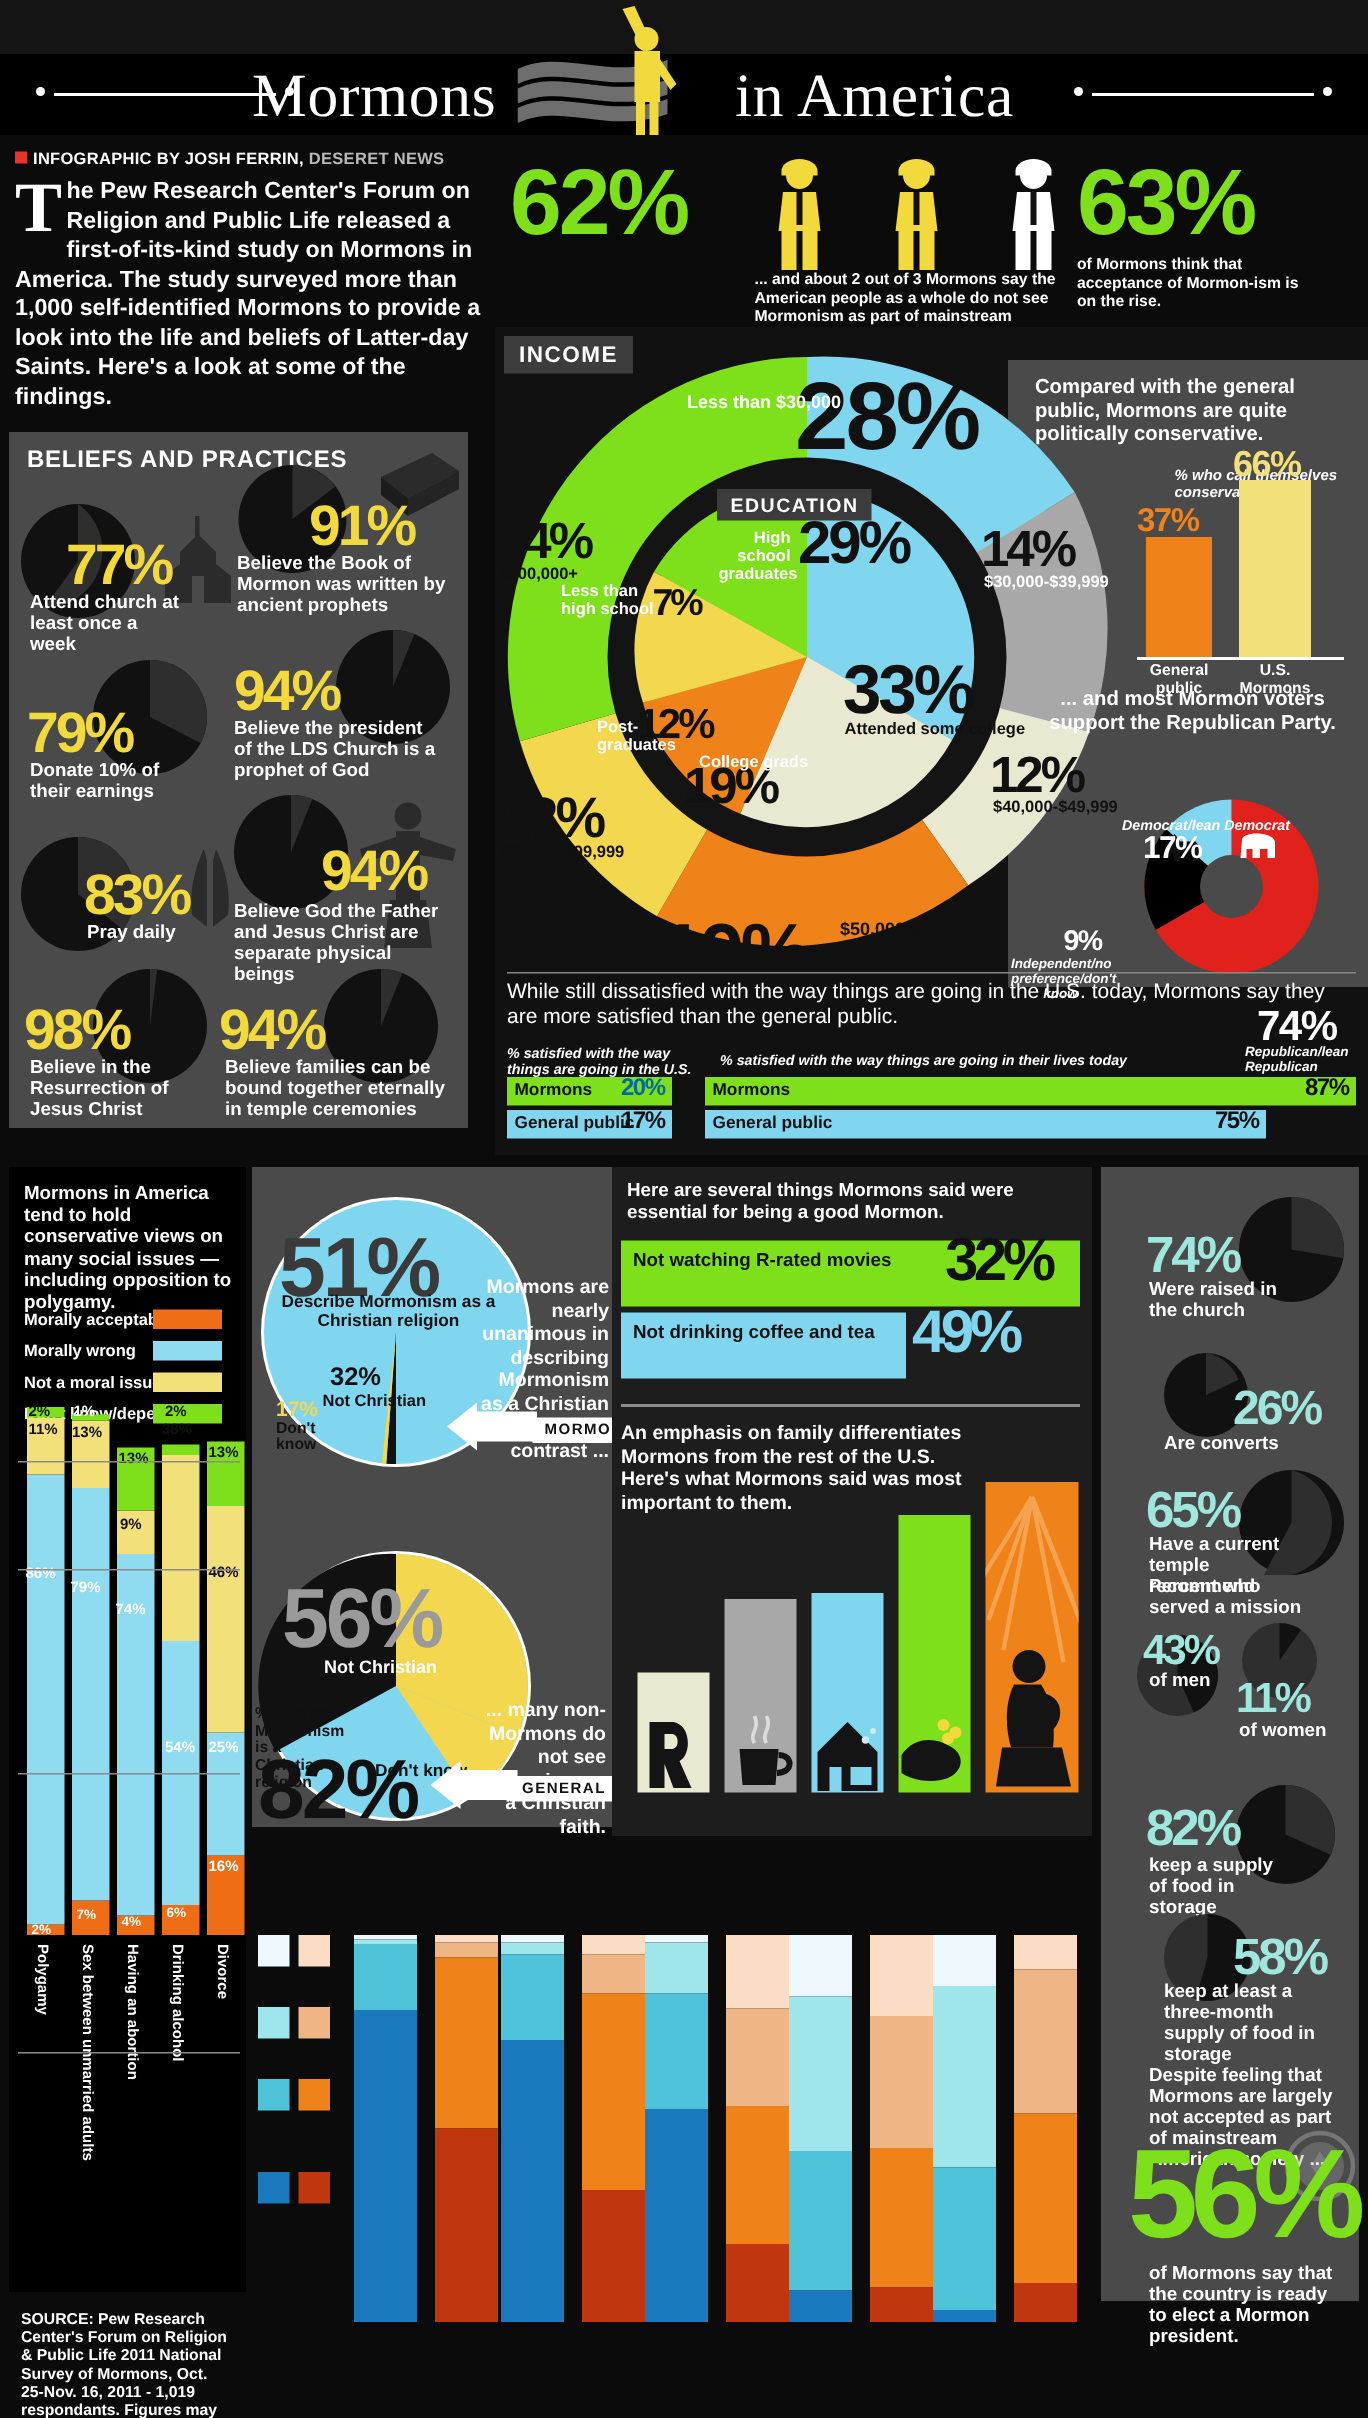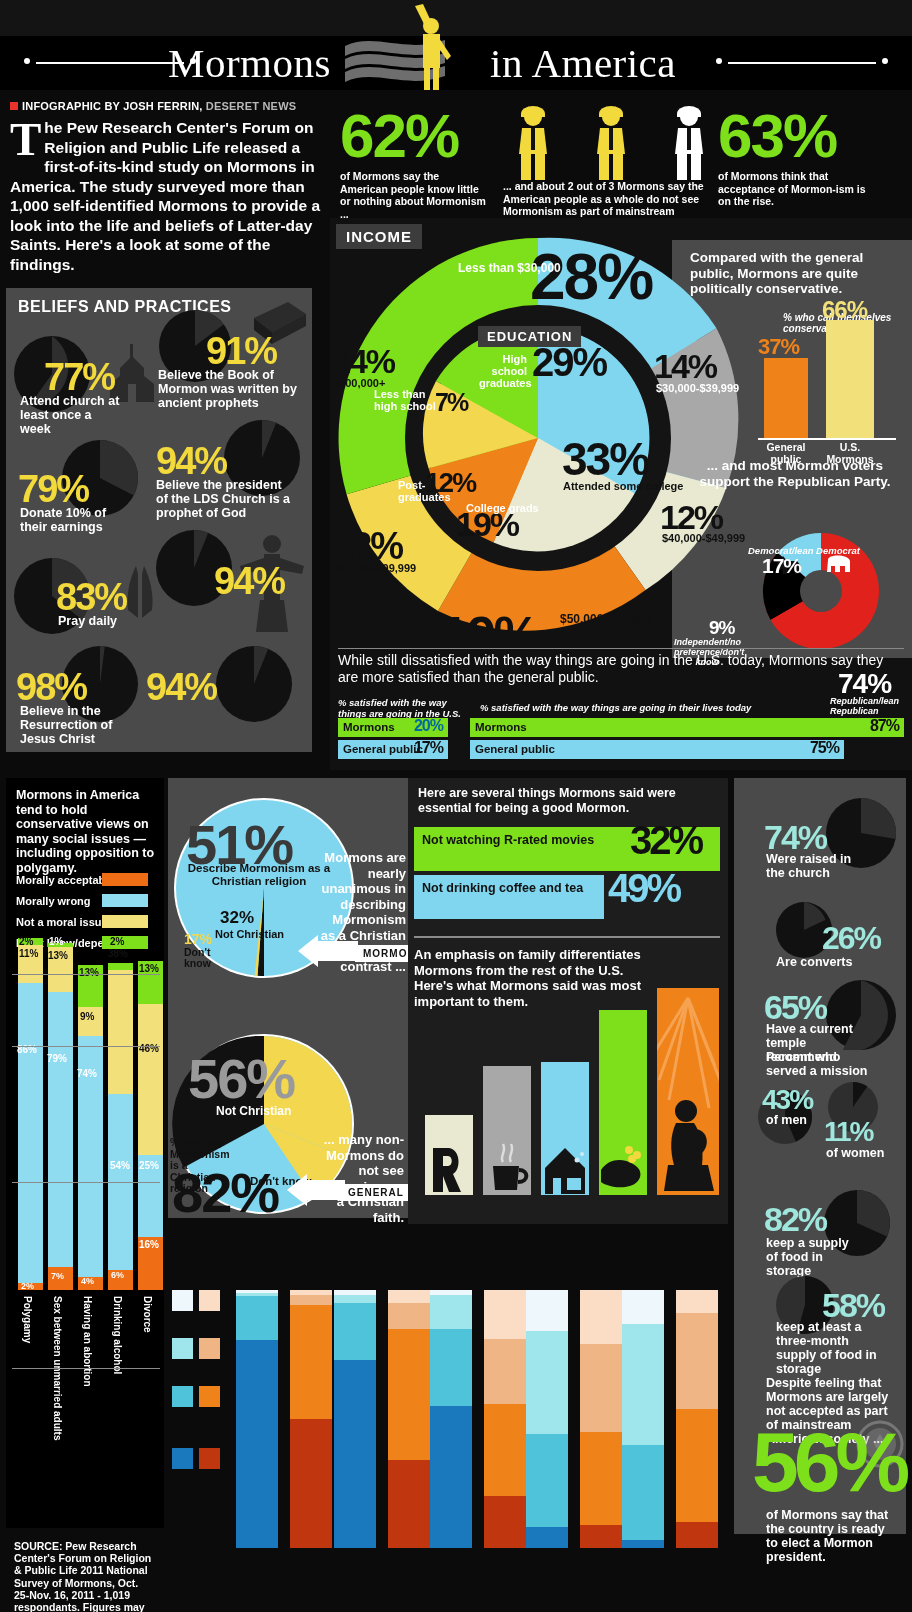--- a/index.html
+++ b/index.html
@@ -155,21 +155,20 @@
   <div id="credit">
     <span class="sq"></span><span>INFOGRAPHIC BY JOSH FERRIN,</span><span class="light"> DESERET NEWS</span>
   </div>
   <div id="intro-body">
     <span class="dropcap">T</span><span>he Pew Research Center's Forum on Religion and Public Life released a first-of-its-kind study on Mormons in America. The study surveyed more than 1,000 self-identified Mormons to provide a look into the life and beliefs of Latter-day Saints. Here's a look at some of the findings.</span>
   </div>
 </div>
 
 <div id="stat62">
   <div class="bignum-green">62%</div>
-  <div class="cap">of Mormons say the American people know little or nothing about Mormonism ...</div>
 </div>
 <div id="midpeople">
   <svg class="person" style="left:8px;" viewBox="0 0 44 78">
     <path d="M10 12 a12 8 0 0 1 24 0 l0 3 l-24 0 Z" fill="#f2d93c"></path>
     <circle cx="22" cy="15" r="9" fill="#f2d93c"></circle>
     <path d="M11 26 L33 26 L36 52 L8 52 Z" fill="#f2d93c"></path>
     <rect x="20" y="26" width="4" height="22" fill="#111"></rect>
     <rect x="10" y="52" width="10" height="26" fill="#f2d93c"></rect>
     <rect x="24" y="52" width="10" height="26" fill="#f2d93c"></rect>
   </svg>
@@ -384,33 +383,35 @@
     <path d="M38,38 L38,0 A38,38 0 0,1 52.2,2.8 Z" fill="#2e2e2e"></path>
   </svg>
   <svg style="position:absolute; left:230px; top:240px; width:72px; height:104px;" viewBox="0 0 72 104">
     <circle cx="36" cy="16" r="9" fill="#2b2b2b"></circle>
     <rect x="28" y="26" width="16" height="50" fill="#2b2b2b"></rect>
     <path d="M28 30 L4 38 L6 46 L28 42 Z" fill="#2b2b2b"></path>
     <path d="M44 30 L68 38 L66 46 L44 42 Z" fill="#2b2b2b"></path>
     <path d="M24 72 L48 72 L52 104 L20 104 Z" fill="#2b2b2b"></path>
   </svg>
   <div class="byellow" style="position:absolute; left:208px; top:272px; font-size:38px;">94%</div>
+  <div class="btxt" style="position:absolute; left:150px; top:312px; width:148px;">Believe God the Father and Jesus Christ are separate physical beings</div>
 
   <svg style="position:absolute; left:56px; top:358px; width:76px; height:76px;" viewBox="0 0 76 76">
     <circle cx="38" cy="38" r="38" fill="#111"></circle>
     <path d="M38,38 L38,0 A38,38 0 0,1 42.8,0.3 Z" fill="#2e2e2e"></path>
   </svg>
   <div class="byellow" style="position:absolute; left:10px; top:378px; font-size:38px;">98%</div>
   <div class="btxt" style="position:absolute; left:14px; top:416px; width:108px;">Believe in the Resurrection of Jesus Christ</div>
 
   <svg style="position:absolute; left:210px; top:358px; width:76px; height:76px;" viewBox="0 0 76 76">
     <circle cx="38" cy="38" r="38" fill="#111"></circle>
     <path d="M38,38 L38,0 A38,38 0 0,1 52.2,2.8 Z" fill="#2e2e2e"></path>
   </svg>
   <div class="byellow" style="position:absolute; left:140px; top:378px; font-size:38px;">94%</div>
+  <div class="btxt" style="position:absolute; left:144px; top:416px; width:152px;">Believe families can be bound together eternally in temple ceremonies</div>
 </div>
 
 <div id="social">
   <div class="lead">Mormons in America tend to hold conservative views on many social issues — including opposition to polygamy.</div>
 
   <div class="legrow" style="top:96px;"><span>Morally acceptable</span></div>
   <div class="legsw" style="top:95px; background:#ef6d15;"></div>
   <div class="legrow" style="top:117px;"><span>Morally wrong</span></div>
   <div class="legsw" style="top:116px; background:#8fdcf0;"></div>
   <div class="legrow" style="top:138px;"><span>Not a moral issue</span></div>

